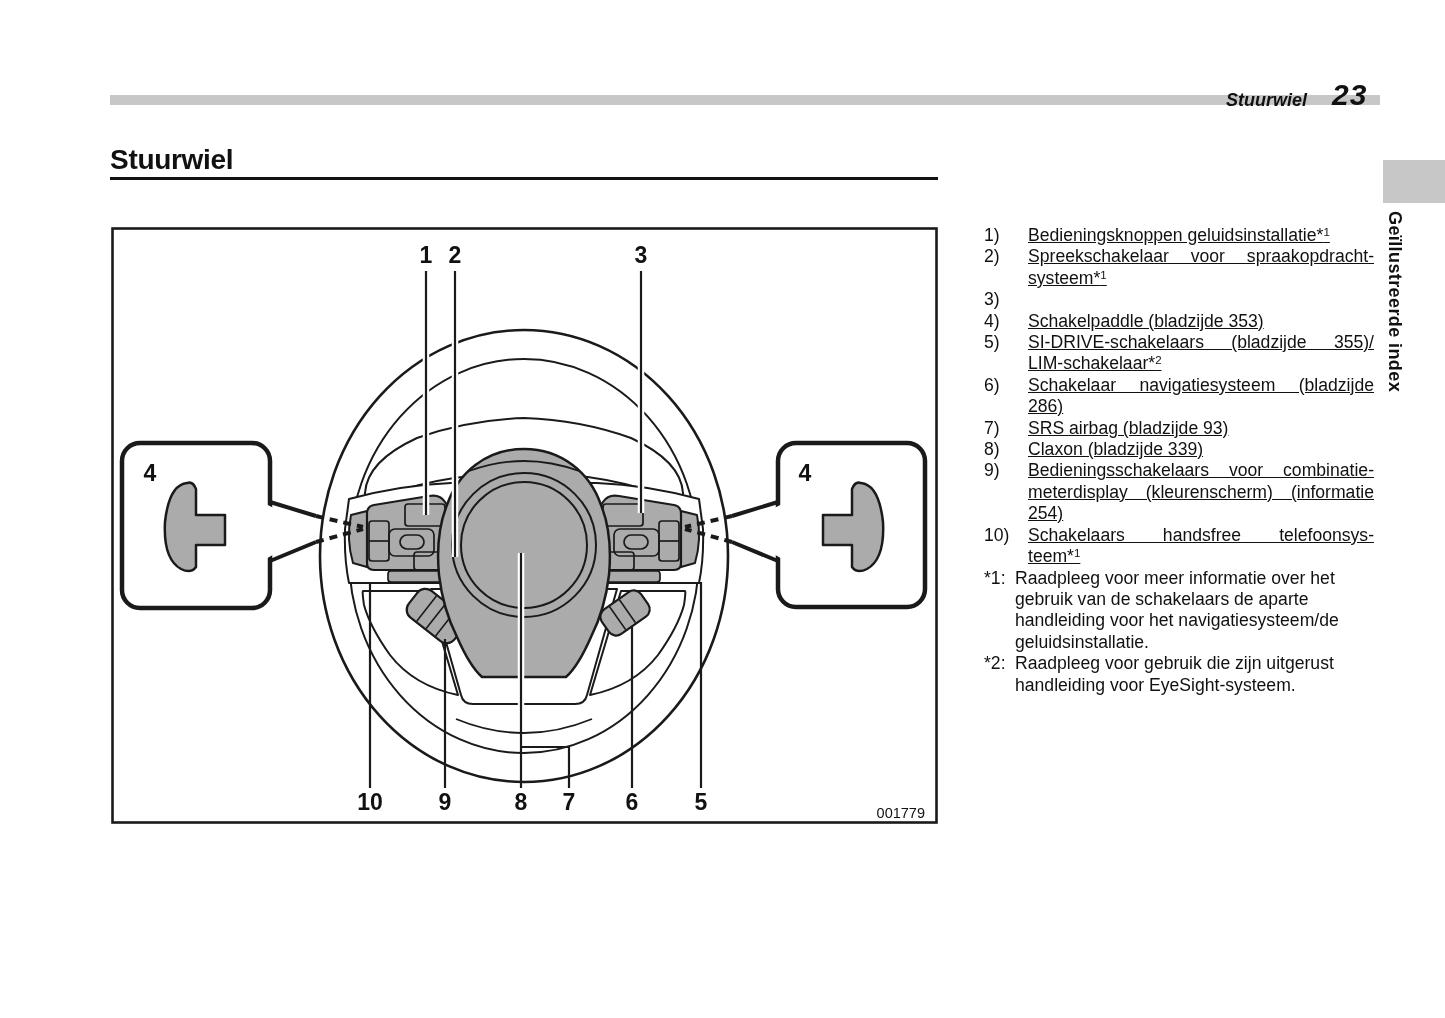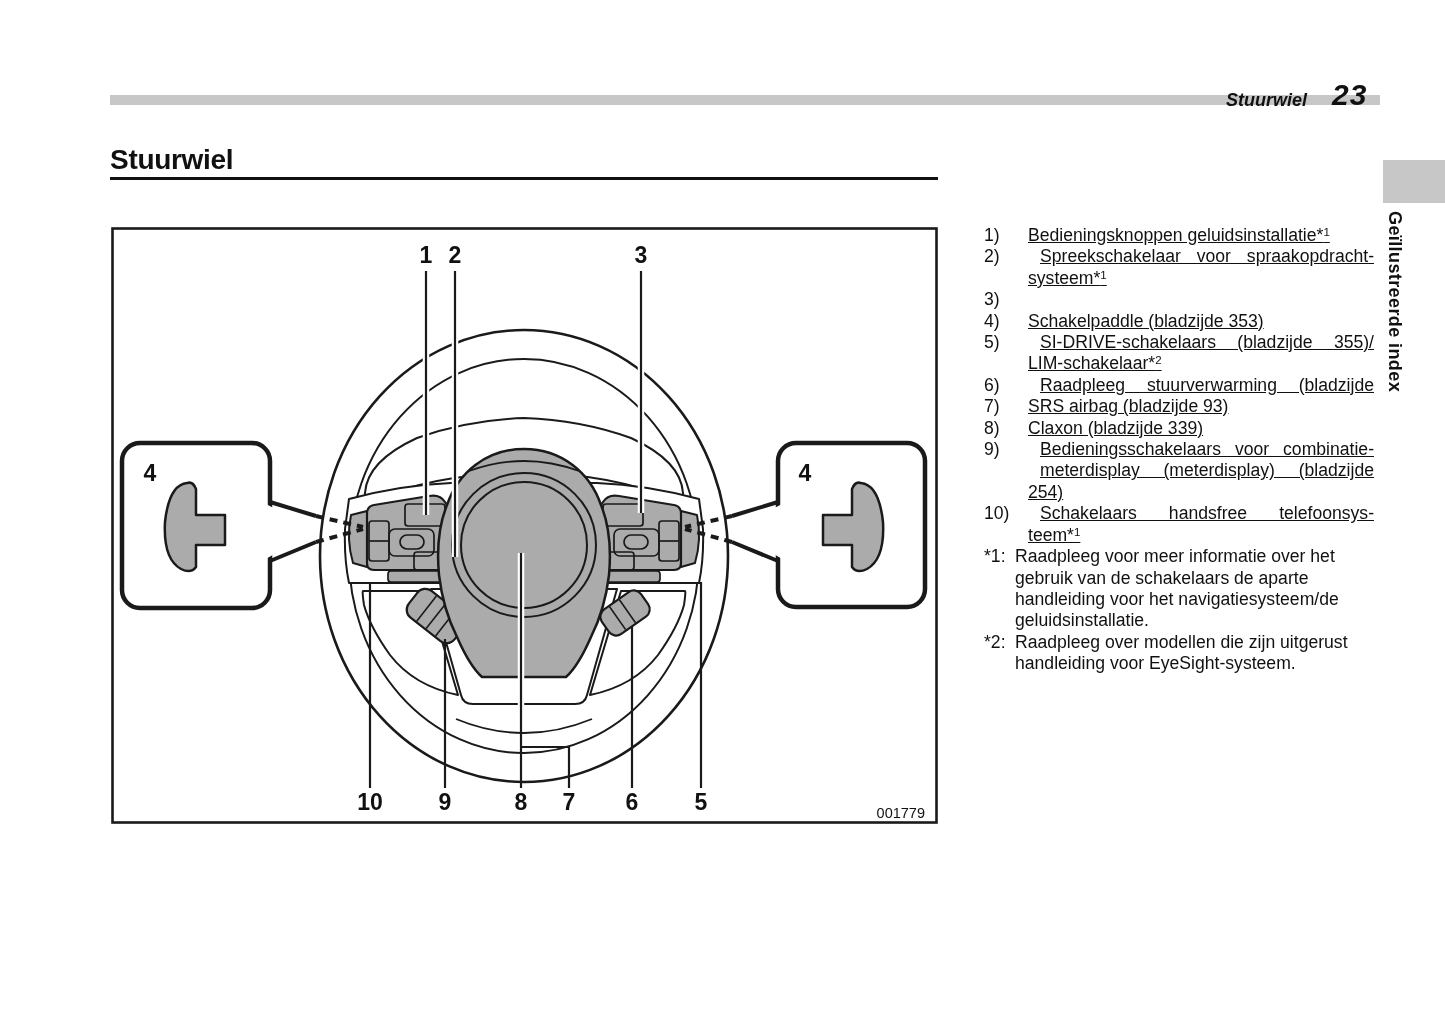--- a/index.html
+++ b/index.html
@@ -39,21 +39,21 @@
   .wln { fill:none; stroke:#fff; }
   .bln { fill:none; stroke:#1a1a1a; }
   .callout-num { font:bold 23px "Liberation Sans", sans-serif; text-anchor:middle; fill:#111; }
   .figcode { font:14.5px "Liberation Sans", sans-serif; text-anchor:end; fill:#111; }
 
   
   .legend { position:absolute; left:984px; top:225px; width:390px; font-size:17.6px; line-height:21.4px; }
   .lrow { display:flex; }
   .lnum { width:44px; flex:none; }
   .ltxt { flex:1;text-decoration:underline; }
-  .ltxt .j { text-align:justify; text-align-last:justify;margin-left:12px; }
+  .ltxt .j { text-align:justify; text-align-last:justify; }
   .frow { display:flex; }
   .flab { width:31px; flex:none; }
   sup { font-size:11.5px; line-height:0; vertical-align:5px; }
 </style>
 </head>
 <body>
 
 <div class="page">
 
   <div class="hbar"></div>
@@ -202,40 +202,41 @@
         <div class="lrow">
           <div class="lnum">5)</div>
           <div class="ltxt">
             <div class="j">SI-DRIVE-schakelaars (bladzijde 355)/</div>
             <div>LIM-schakelaar*<sup>2</sup></div>
           </div>
         </div>
         <div class="lrow">
           <div class="lnum">6)</div>
           <div class="ltxt">
-            <div class="j">Raadpleeg stuurverwarming (bladzijde</div>
+            <div class="j">Schakelaar navigatiesysteem (bladzijde</div>
+            <div>286)</div>
           </div>
         </div>
         <div class="lrow">
           <div class="lnum">7)</div>
           <div class="ltxt">
             <div>SRS airbag (bladzijde 93)</div>
           </div>
         </div>
         <div class="lrow">
           <div class="lnum">8)</div>
           <div class="ltxt">
             <div>Claxon (bladzijde 339)</div>
           </div>
         </div>
         <div class="lrow">
           <div class="lnum">9)</div>
           <div class="ltxt">
             <div class="j">Bedieningsschakelaars voor combinatie-</div>
-            <div class="j">meterdisplay (meterdisplay) (bladzijde</div>
+            <div class="j">meterdisplay (kleurenscherm) (informatie</div>
             <div>254)</div>
           </div>
         </div>
         <div class="lrow">
           <div class="lnum">10)</div>
           <div class="ltxt">
             <div class="j">Schakelaars handsfree telefoonsys-</div>
             <div>teem*<sup>1</sup></div>
           </div>
         </div>
@@ -246,20 +247,20 @@
           <div class="ftxt">
             <div>Raadpleeg voor meer informatie over het</div>
             <div>gebruik van de schakelaars de aparte</div>
             <div>handleiding voor het navigatiesysteem/de</div>
             <div>geluidsinstallatie.</div>
           </div>
         </div>
         <div class="frow">
           <div class="flab">*2:</div>
           <div class="ftxt">
-            <div>Raadpleeg over modellen die zijn uitgerust</div>
+            <div>Raadpleeg voor gebruik die zijn uitgerust</div>
             <div>handleiding voor EyeSight-systeem.</div>
           </div>
         </div>
       </div>
   </div>
 
 </div>
 
 </body></html>

